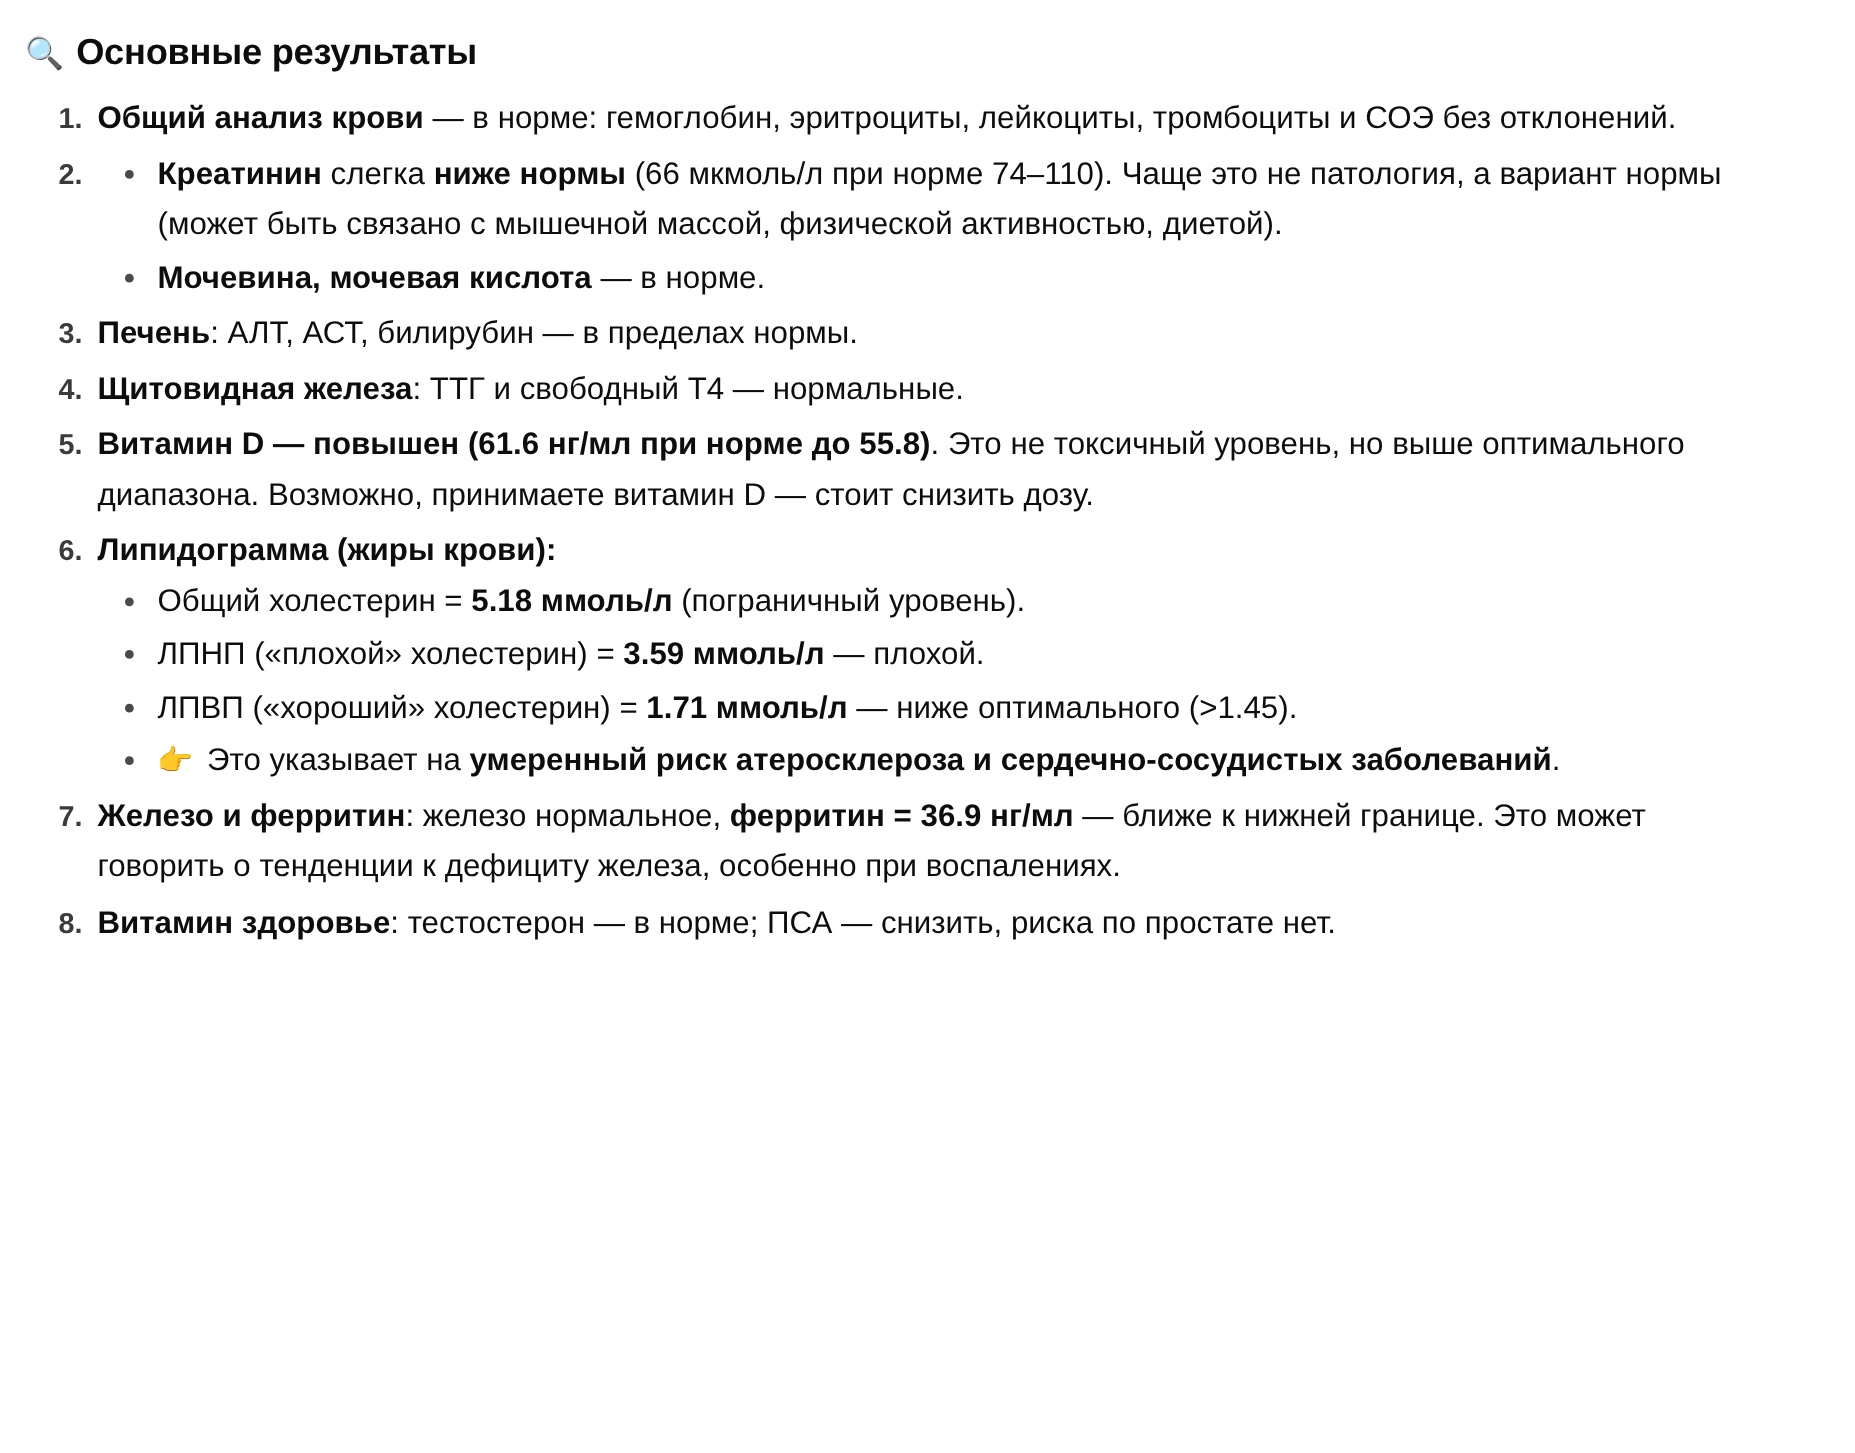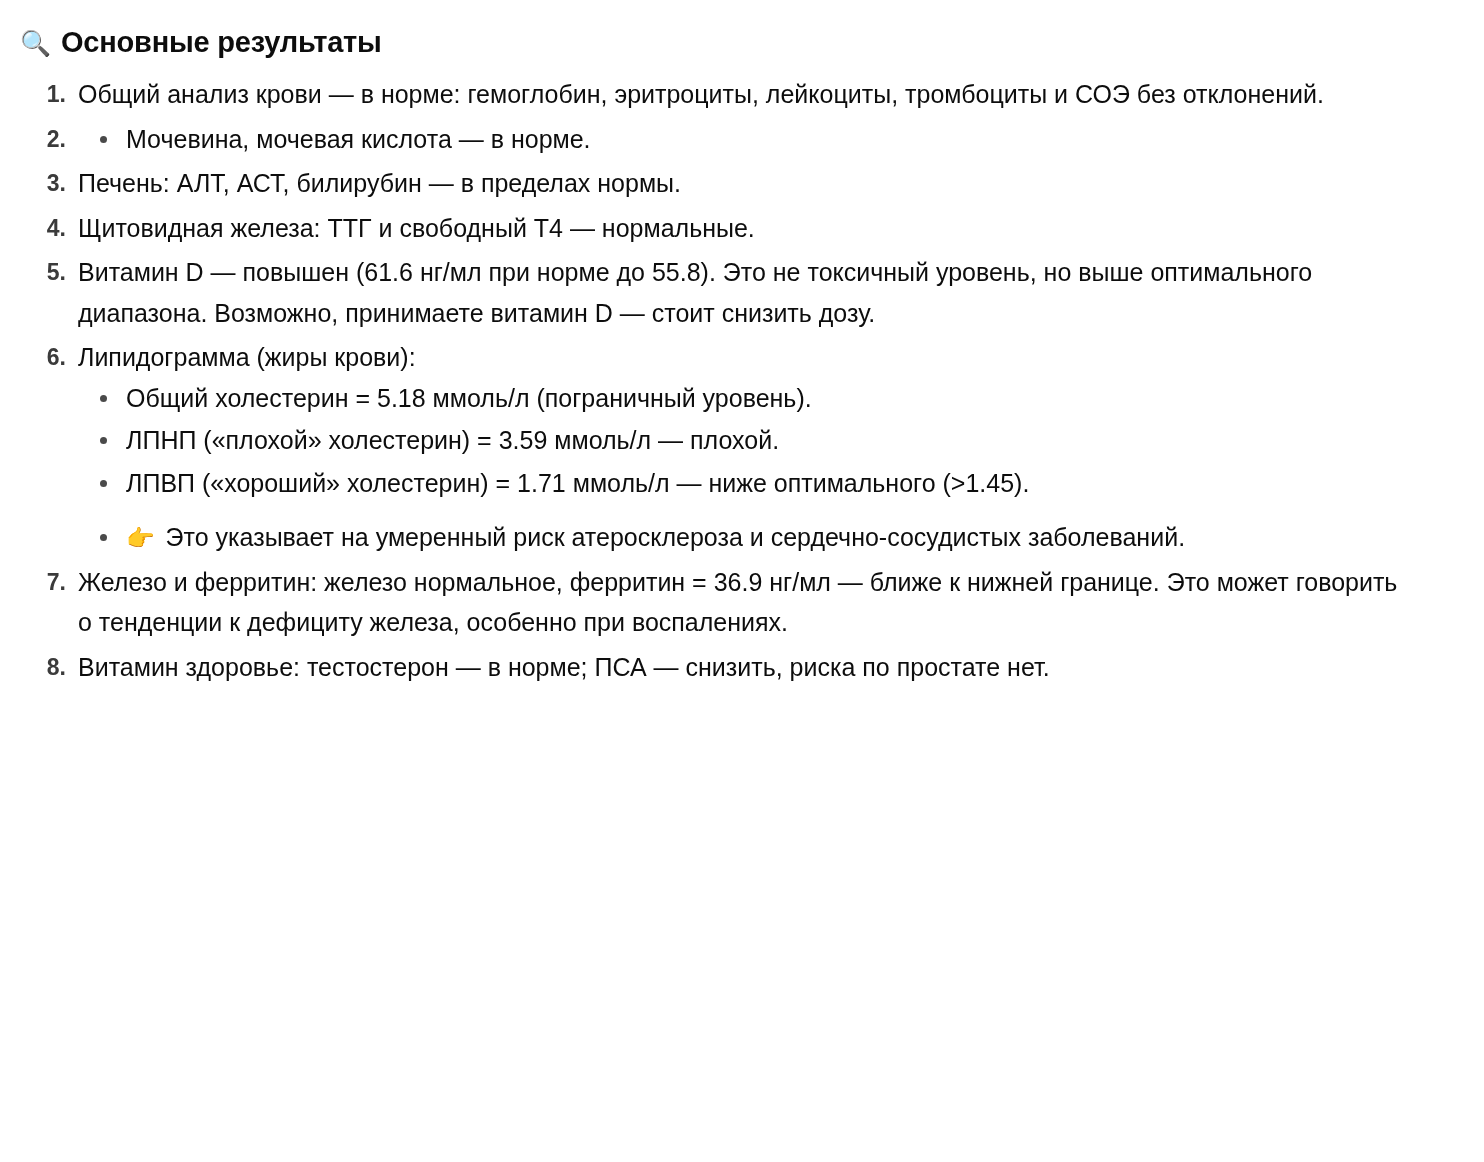--- a/index.html
+++ b/index.html
@@ -79,45 +79,46 @@
     content: "";
     position: absolute;
     left: 22px;
     top: 17px;
     width: 7px;
     height: 7px;
     border-radius: 50%;
     background: #4a4a4a;
   }
 
-  b, strong { font-weight: normal; }
+  b, strong { font-weight: bold; }
 
   .note-line {
     display: block;
-    margin-top: 14px;
+    margin-top: 2px;
   }
   .point-icon {
     font-size: 23px;
     margin-right: 4px;
   }
   .scroll-spacer { height: 20px; }
 </style>
 </head>
 <body>
 
 <div class="page">
 
   <div class="heading">
     <span class="magnifier">🔍</span>
     <span>Основные результаты</span>
   </div>
 
   <ol class="main-list" id="main-list">
       <li><span><b>Общий анализ крови</b><span> — в нормe: гемоглобин, эритроциты, лейкоциты, тромбоциты и СОЭ без отклонений.</span></span></li>
       <li><ul class="sub-list">
+          <li><span><b>Креатинин</b><span> слегка </span><b>ниже нормы</b><span> (66 мкмоль/л при норме 74–110). Чаще это не патология, а вариант нормы (может быть связано с мышечной массой, физической активностью, диетой).</span></span></li>
           <li><span><b>Мочевина, мочевая кислота</b><span> — в норме.</span></span></li>
         </ul></li>
       <li><span><b>Печень</b><span>: АЛТ, АСТ, билирубин — в пределах нормы.</span></span></li>
       <li><span><b>Щитовидная железа</b><span>: ТТГ и свободный Т4 — нормальные.</span></span></li>
       <li><span><b>Витамин D — повышен (61.6 нг/мл при норме до 55.8)</b><span>. Это не токсичный уровень, но выше оптимального диапазона. Возможно, принимаете витамин D — стоит снизить дозу.</span></span></li>
       <li><span><b>Липидограмма (жиры крови):</b></span><ul class="sub-list">
           <li><span><span>Общий холестерин = </span><b>5.18 ммоль/л</b><span> (пограничный уровень).</span></span></li>
           <li><span><span>ЛПНП («плохой» холестерин) = </span><b>3.59 ммоль/л</b><span> — плохой.</span></span></li>
           <li><span><span>ЛПВП («хороший» холестерин) = </span><b>1.71 ммоль/л</b><span> — ниже оптимального (&gt;1.45).</span></span></li>
           <li><span class="note-line"><span class="point-icon">👉</span><span> Это указывает на </span><b>умеренный риск атеросклероза и сердечно-сосудистых заболеваний</b><span>.</span></span></li>

